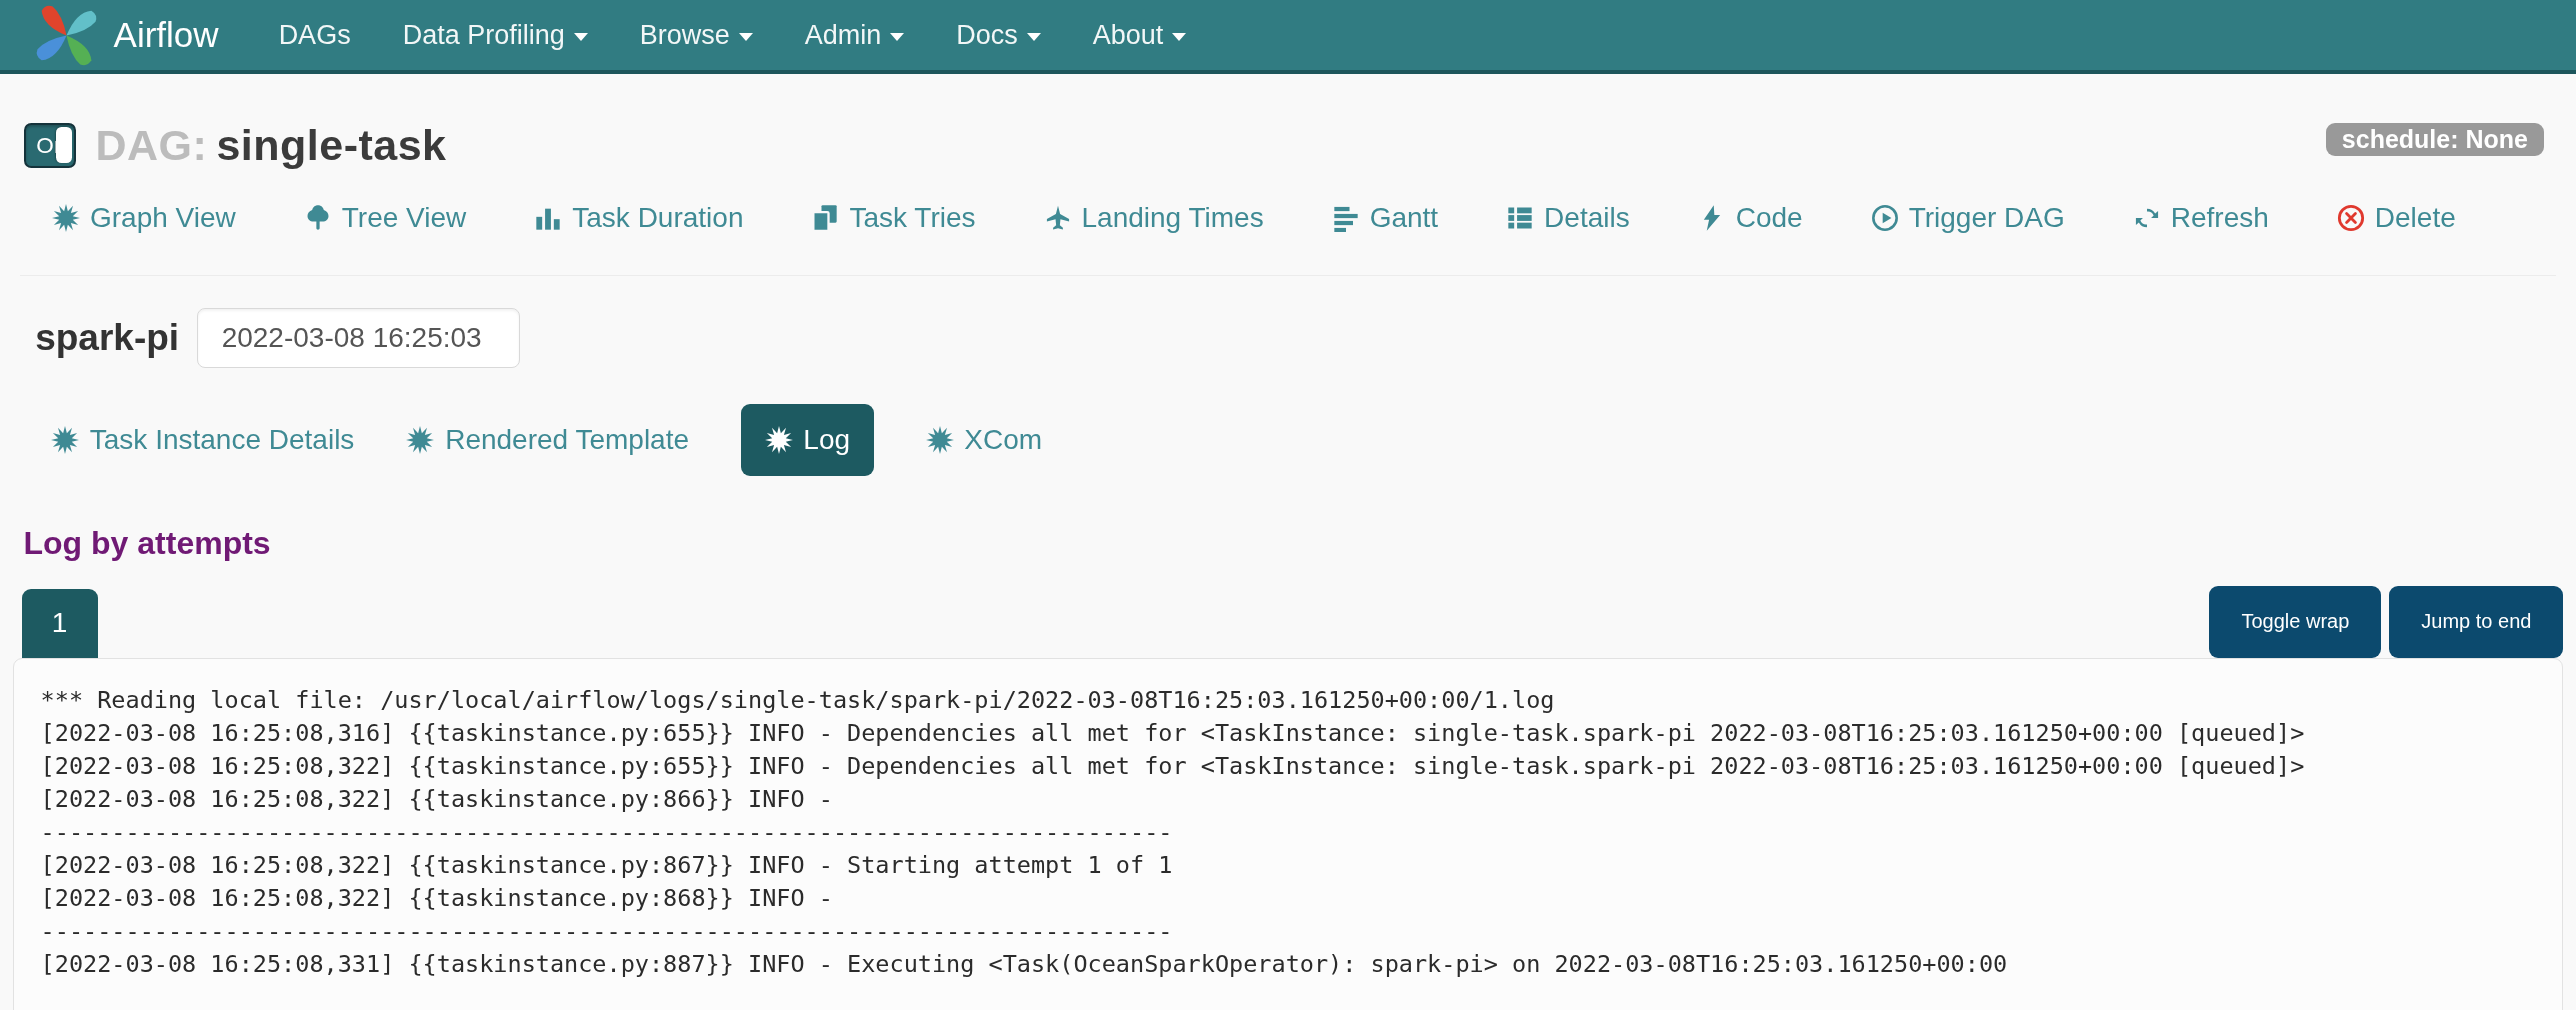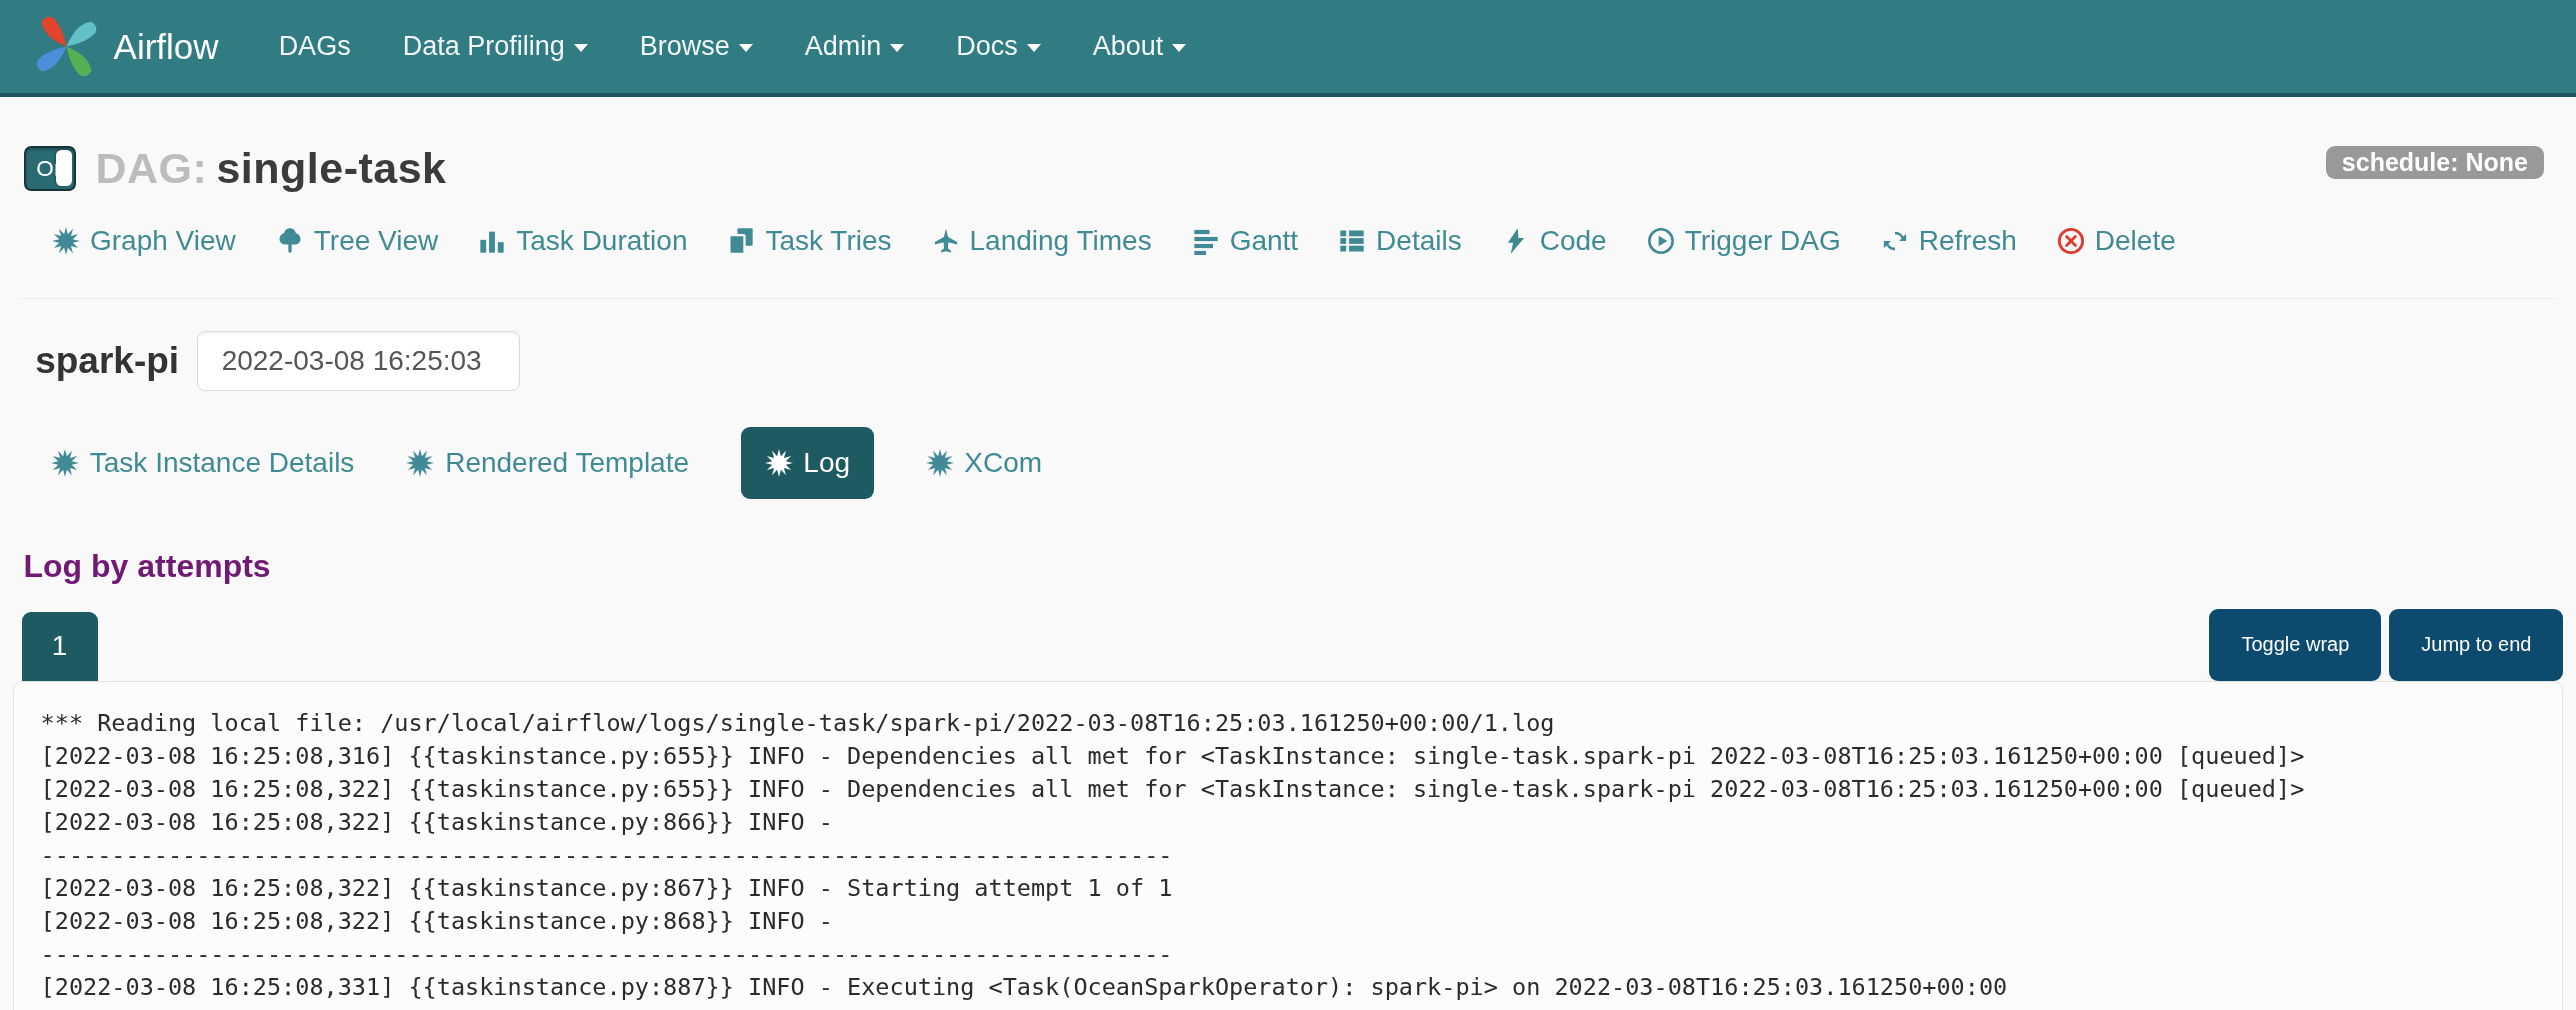--- a/index.html
+++ b/index.html
@@ -1,21 +1,21 @@
 <!DOCTYPE html>
 <html style="font-size:14.4px"><head>
 <meta charset="utf-8">
 <style>
   * { margin:0; padding:0; box-sizing:border-box; }
   html,body { width:2576px; height:1010px; overflow:hidden; }
   body { background:#f9f9f9; font-family:"Liberation Sans", sans-serif; color:#333; }
 
   
   .navbar {
-    height:97px; background:#317c82; border-bottom:4.5px solid #1d565c;
+    height:74px; background:#317c82; border-bottom:4.5px solid #1d565c;
     display:flex; align-items:center; padding:12px 32px; color:#fff;
   }
   .brand { display:flex; align-items:center; gap:12.6px; margin-right:60px; cursor:pointer; }
   .brand-logo { width:69px; height:69px; }
   .brand-name { font-size:35px; color:#fff; }
   .nav-items { display:flex; align-items:center; gap:52px; list-style:none; }
   .nav-item { font-size:27px; color:#f2f7f7; display:flex; align-items:center; gap:9px; cursor:pointer; }
   .caret { display:inline-block; width:0; height:0; border-left:7.2px solid transparent;
            border-right:7.2px solid transparent; border-top:8px solid #fff; margin-top:3.6px; }
   .navbar-clock { margin-left:auto; font-size:29px; color:#fff; }
@@ -33,21 +33,21 @@
   .dag-title { font-size:43px; font-weight:bold; letter-spacing:0.5px; }
   .dag-title .prefix { color:#bcbcbc; margin-right:9px; }
   .dag-title .name { color:#3b3b3b; }
   .schedule-badge {
     margin-left:auto; align-self:flex-start; margin-top:1.8px;
     background:#999; color:#fff; font-size:25px; font-weight:bold;
     padding:2px 16px; border-radius:9px;
   }
 
   
-  .dag-tabs { margin:32px 27px 0 52px; display:flex; align-items:center; gap:40px; list-style:none; }
+  .dag-tabs { margin:32px 27px 0 52px; display:flex; align-items:center; gap:68px; list-style:none; }
   .dag-tab { display:flex; align-items:center; gap:10px; color:#3f8a94; font-size:28px; cursor:pointer; white-space:nowrap; }
   .dag-tab .ic { color:#3f8a94; }
   .dag-tab.danger .ic { color:#e0392e; }
 
   hr.rule { border:none; border-top:1.8px solid #ececec; margin:41px 20px 0; }
 
   
   .ti-row { margin:32px 0 0 23.5px; display:flex; align-items:center; }
   .ti-label { font-size:37px; font-weight:bold; color:#a9a9a9; }
   .ti-name { font-size:37px; font-weight:bold; color:#333; margin-left:11.7px; }

